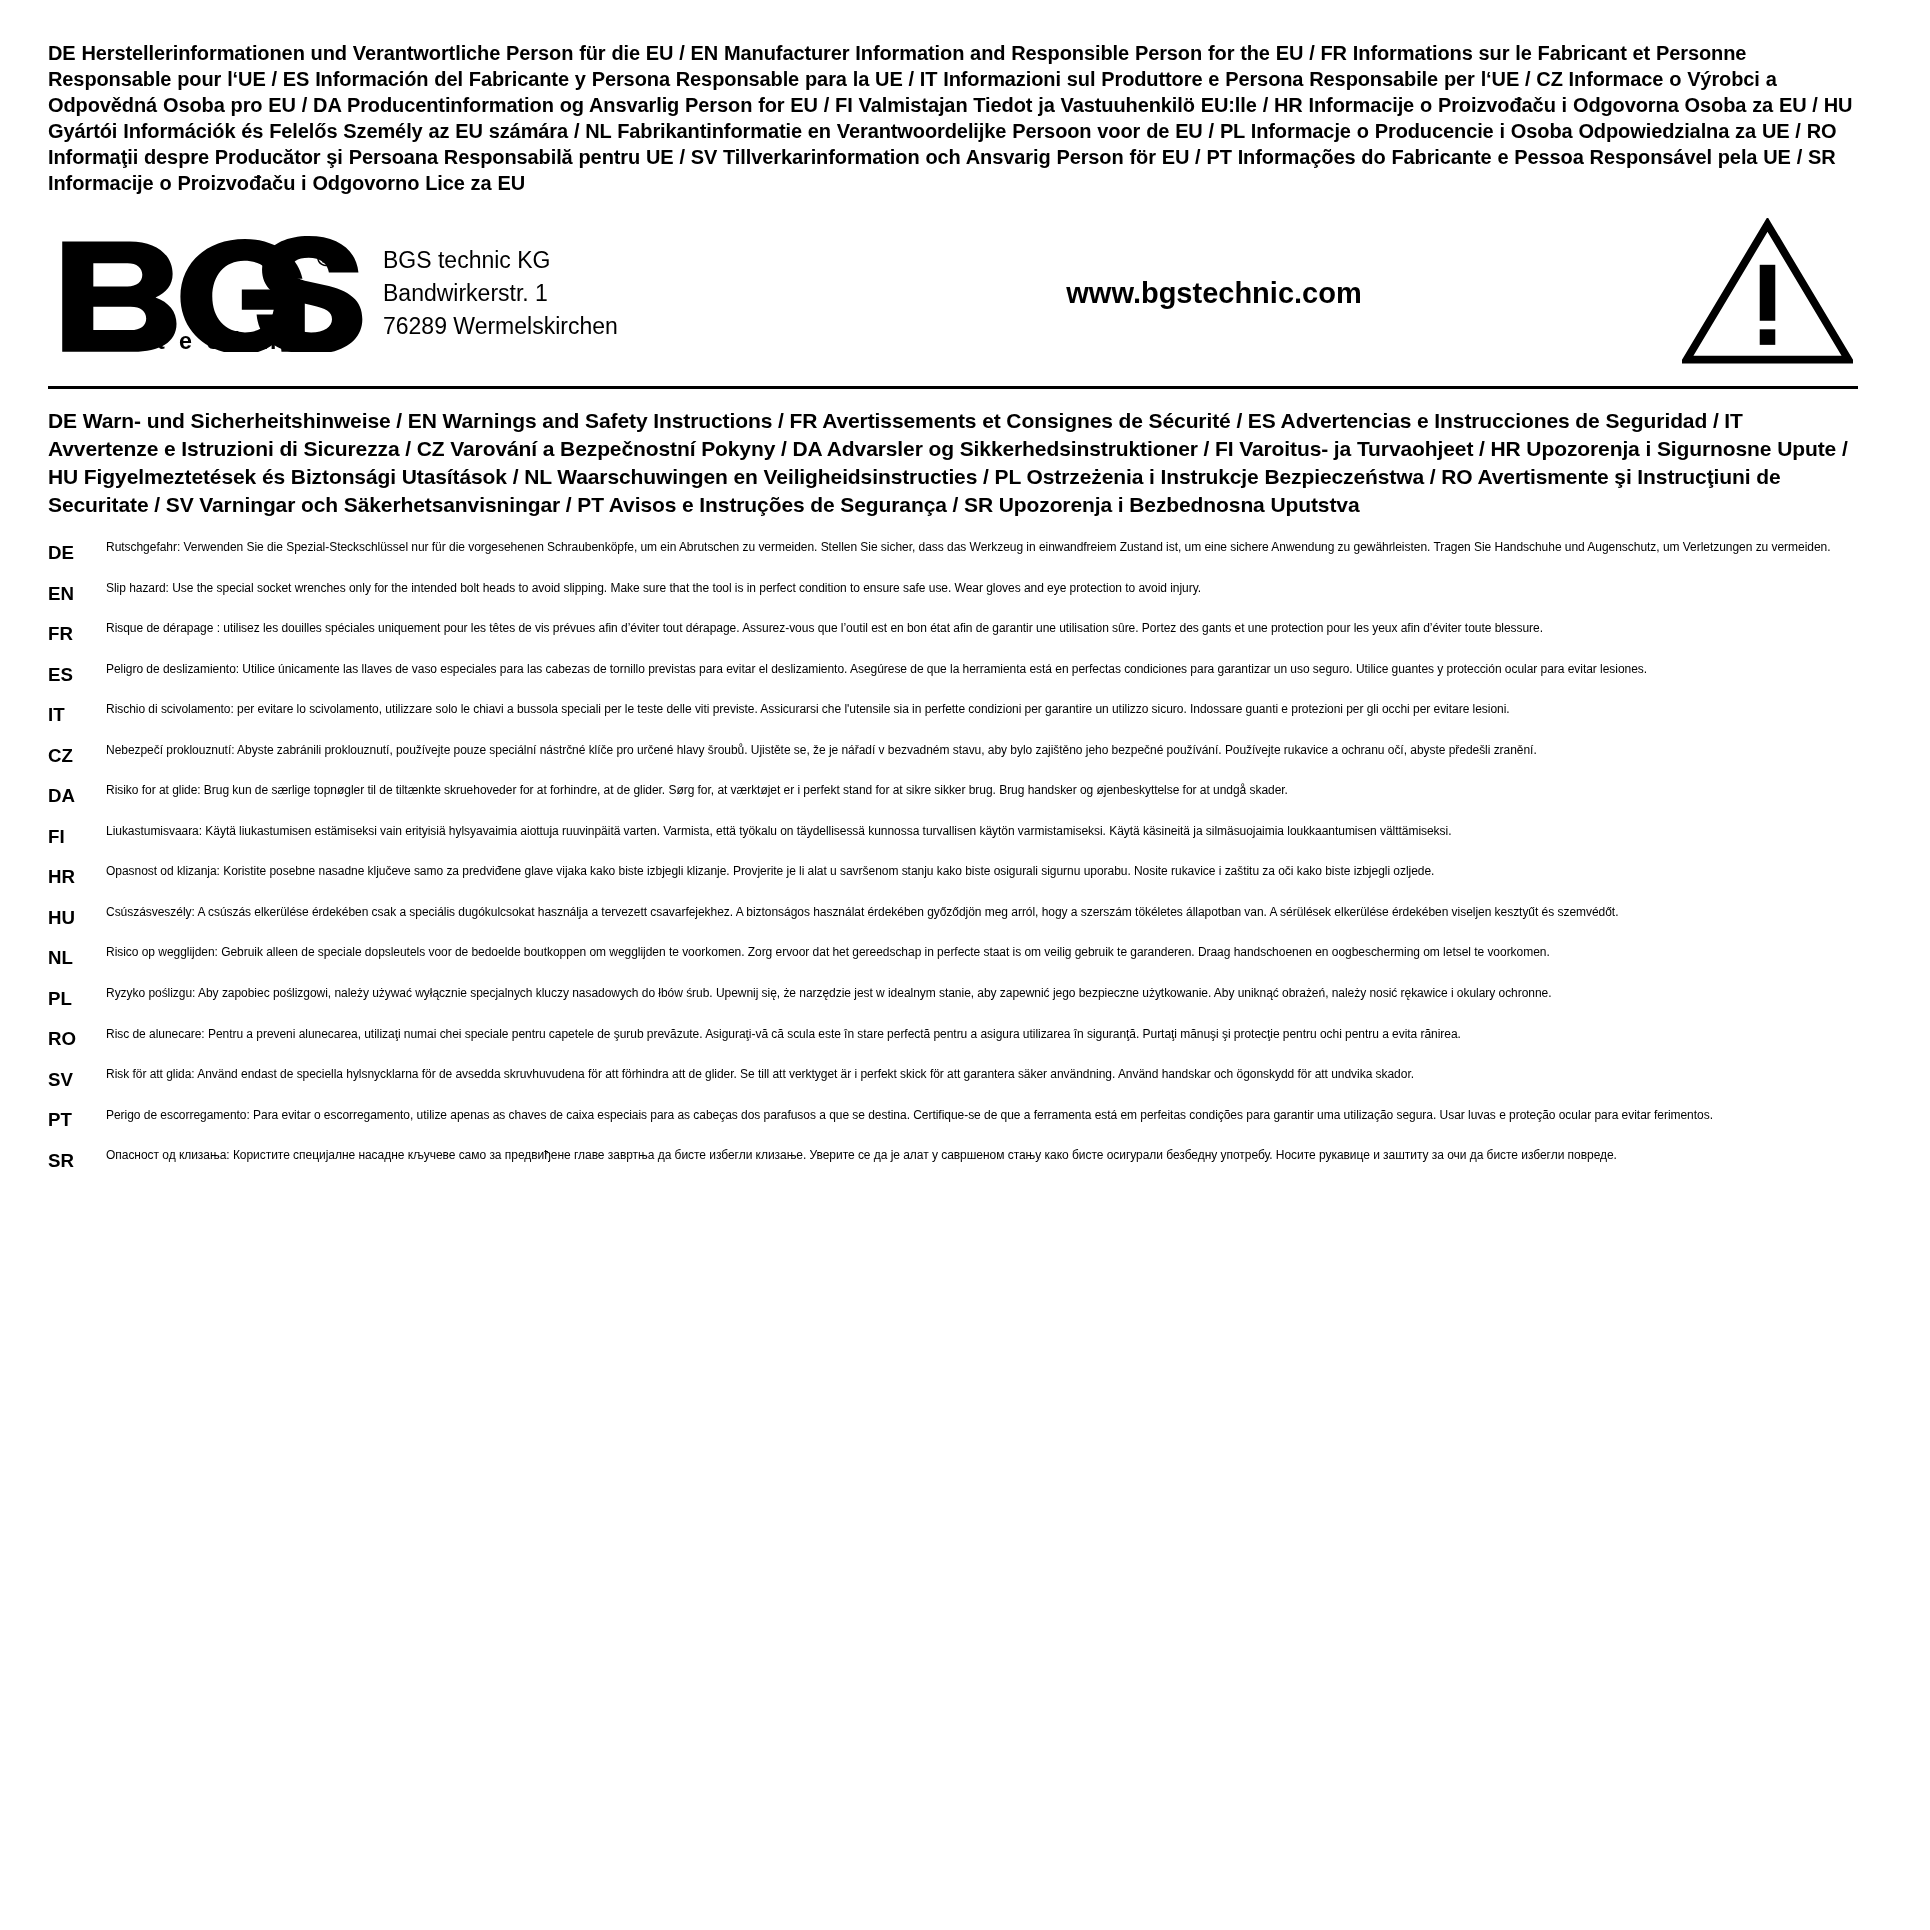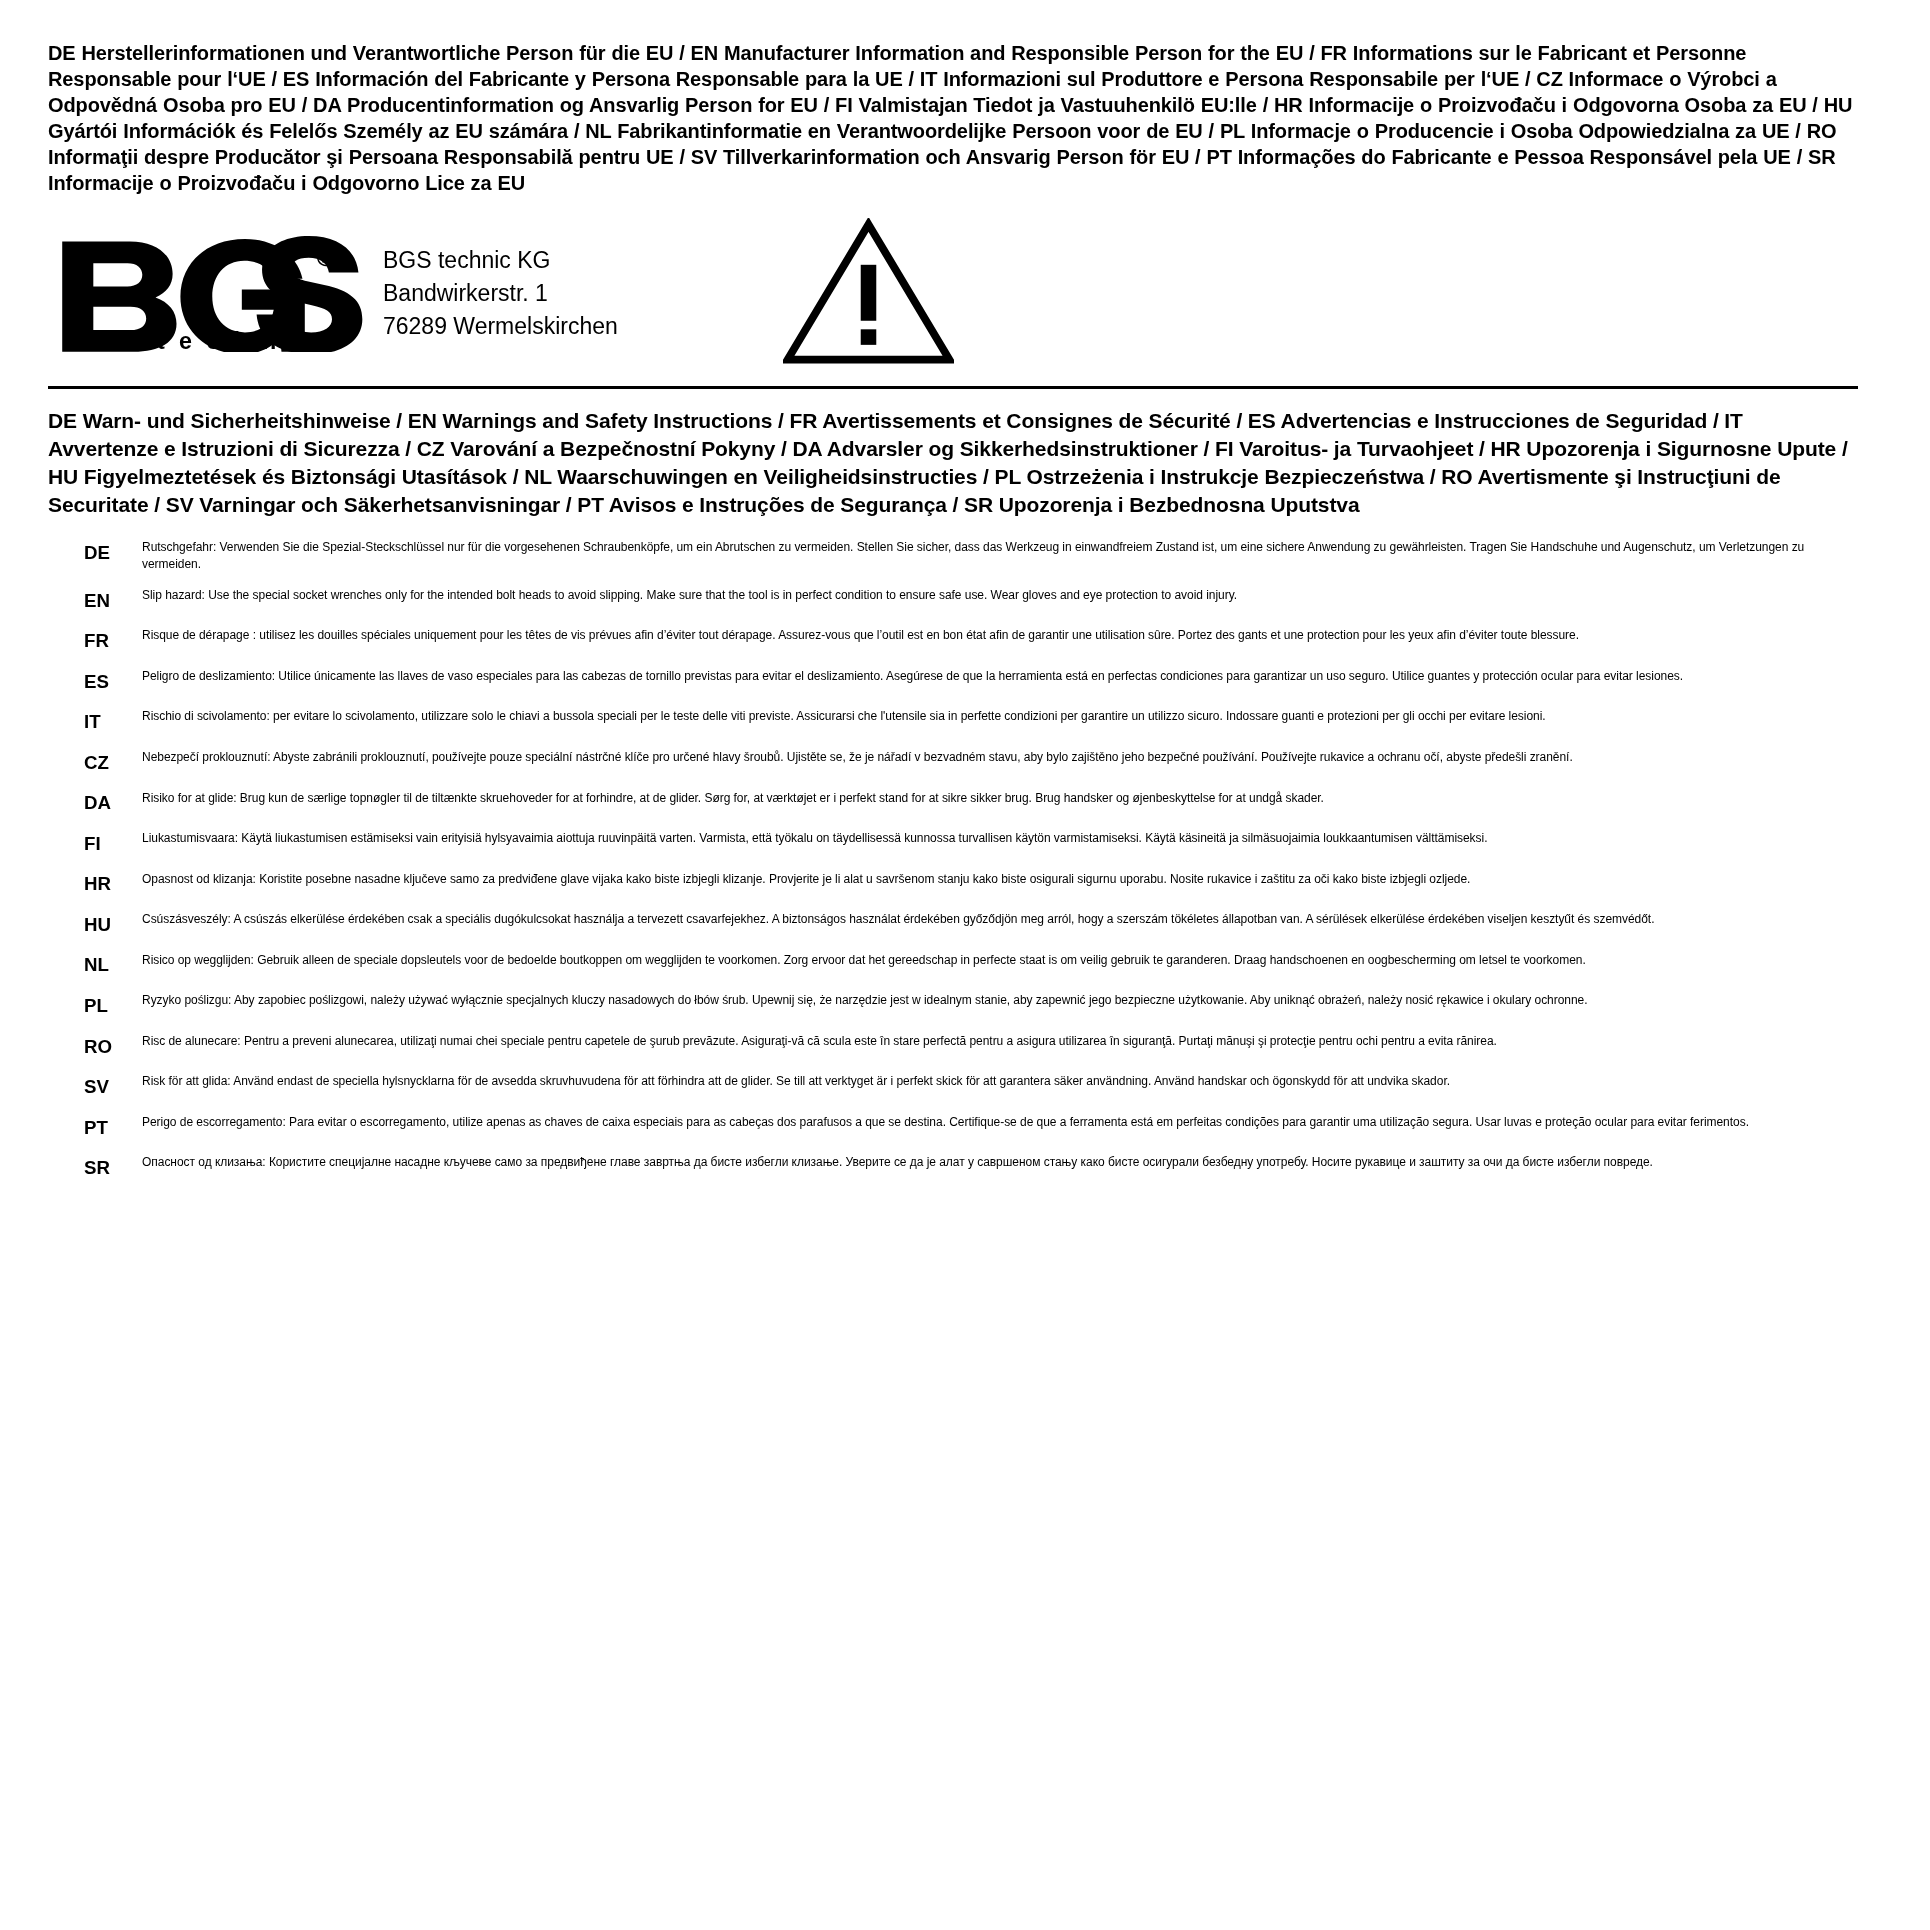--- a/index.html
+++ b/index.html
@@ -65,21 +65,21 @@
   }
   
   .warn-heading {
     font-size: 21px;
     font-weight: bold;
     line-height: 1.33;
     letter-spacing: -0.1px;
     margin: 18.7px 0 20px 0;
   }
   
-  .rows { margin-top: 4.7px; margin-left: 36px; }
+  .rows { margin-top: 4.7px; }
   .lang-row {
     display: flex;
     align-items: flex-start;
     margin-bottom: 13.2px;
   }
   .lang-code {
     flex: 0 0 58px;
     font-size: 18.7px;
     font-weight: bold;
     padding-top: 0.8px;
@@ -117,20 +117,21 @@
       </svg>
     </div>
 
     <div class="addr-block">
       <div>BGS technic KG</div>
       <div>Bandwirkerstr. 1</div>
       <div>76289 Wermelskirchen</div>
     </div>
 
 
+    <div class="web-block">www.bgstechnic.com</div>
 
     <div class="warn-tri">
       <svg width="171" height="148" viewBox="0 0 220 190">
         <polygon points="110,8 214,182 6,182" fill="none" stroke="#000" stroke-width="10" stroke-linejoin="miter"></polygon>
         <rect x="100" y="60" width="20" height="72" fill="#000"></rect>
         <rect x="100" y="143" width="20" height="20" fill="#000"></rect>
       </svg>
     </div>
 
   </div>

